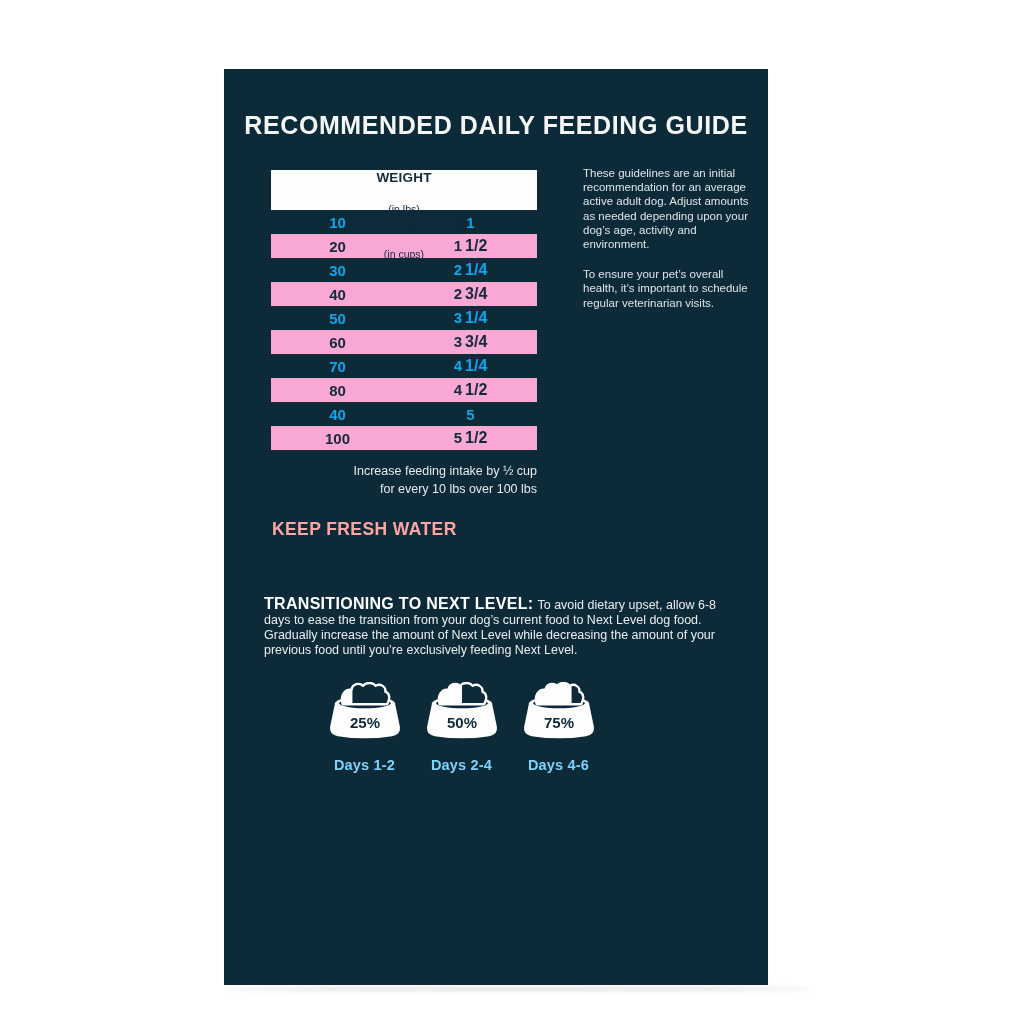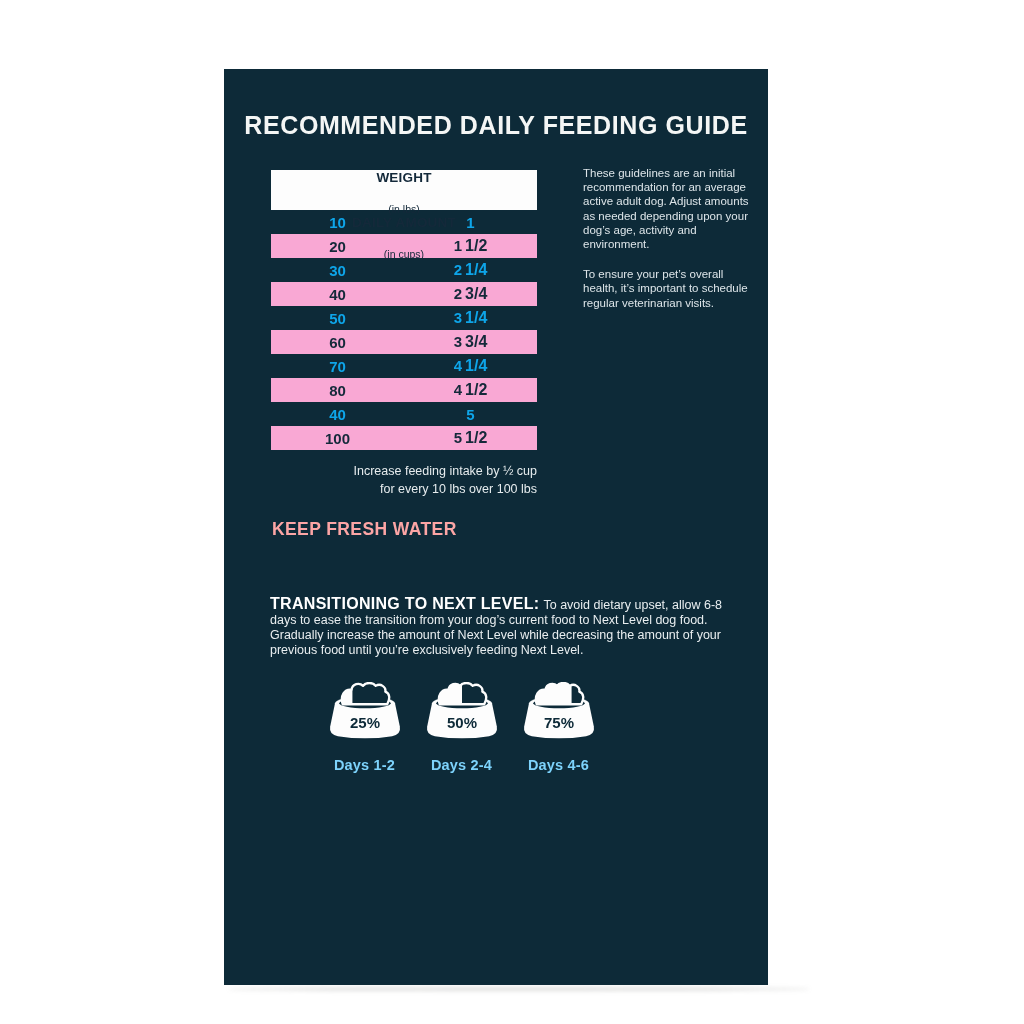--- a/index.html
+++ b/index.html
@@ -105,21 +105,21 @@
     top: 450px;
     color: #fca5a5;
     font-size: 17.5px;
     font-weight: bold;
     line-height: 20.5px;
     letter-spacing: 0.4px;
   }
 
   .transition {
     position: absolute;
-    left: 46px;
+    left: 40px;
     top: 527px;
     width: 478px;
     color: #e9eef0;
     font-size: 12.5px;
     line-height: 15px;
   }
   .transition .lead {
     font-size: 16px;
     font-weight: bold;
     color: #ffffff;

